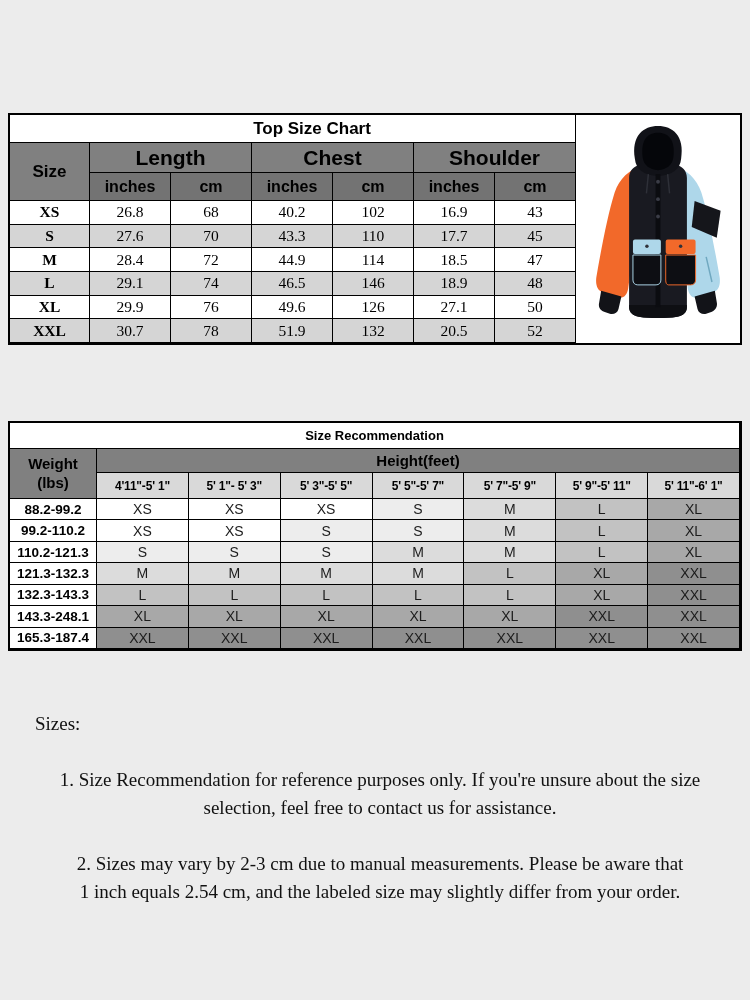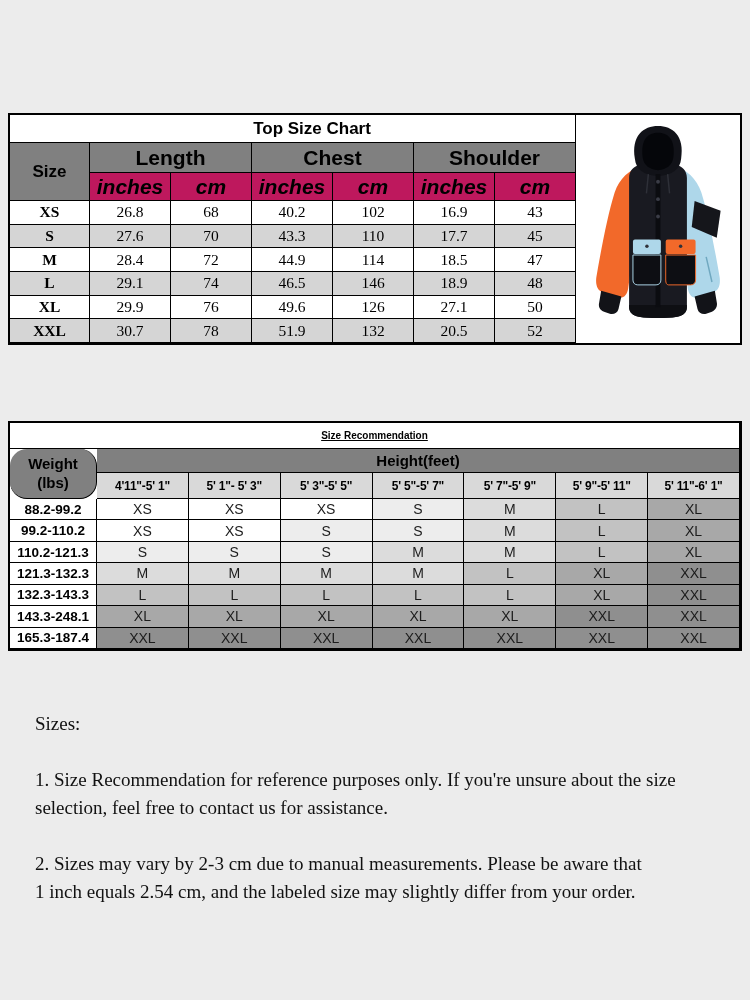--- a/index.html
+++ b/index.html
@@ -15,46 +15,46 @@
             display:grid; grid-template-columns:80px repeat(6,1fr) 164px;
             grid-template-rows:28px 30px 28px repeat(6,1fr);
             border:2px solid #000; background:#fff; box-sizing:border-box; }
   .t1-title { grid-column:1/8; grid-row:1; font-weight:bold; font-size:17px;padding-left:39px; }
   .jacket-cell { grid-column:8; grid-row:1/10; border-right:none; border-bottom:none; background:#fff; }
   .t1-hdr { background:#808080; font-weight:bold; font-size:21px; }
   .size-hdr { grid-column:1; grid-row:2/4; font-size:17px; }
   .grp-length { grid-column:2/4; grid-row:2; }
   .grp-chest { grid-column:4/6; grid-row:2;text-align:right; }
   .grp-shoulder { grid-column:6/8; grid-row:2; }
-  .t1-unit { background:#be185d; font-weight:bold; font-size:21px;font-style:italic; }
+  .t1-unit { background:#737373; font-weight:bold; font-size:16px; }
   .t1-row { display:contents; }
   .t1c { font-family:"Liberation Serif", serif; font-size:15.5px; }
   .t1-size { font-weight:bold; }
   .t1-row[data-index="1"] > .t1c, .t1-row[data-index="3"] > .t1c, .t1-row[data-index="5"] > .t1c { background:#d5d5d5; }
 
   
   .table2 { position:absolute; left:8px; top:421px; width:734px; height:230px;
             display:grid; grid-template-columns:87px repeat(7,1fr);
             grid-template-rows:26px 24px 26px repeat(7,1fr);
             border:2px solid #000; background:#fff; box-sizing:border-box; }
-  .t2-title { grid-column:1/9; grid-row:1; font-weight:bold; font-size:10px;text-decoration:underline; }
+  .t2-title { grid-column:1/9; grid-row:1; font-weight:bold; font-size:13px; }
   .weight-hdr { grid-column:1; grid-row:2/4; background:#808080; font-weight:bold; font-size:15px;
-                flex-direction:column; line-height:1.25;border-radius:17px; }
+                flex-direction:column; line-height:1.25; }
   .height-hdr { grid-column:2/9; grid-row:2; background:#808080; font-weight:bold; font-size:15px; }
   .range-hdr { background:#d9d9d9; font-weight:bold; font-size:12px; letter-spacing:-0.2px; }
   .t2-row { display:contents; }
   .weight-cell { font-weight:bold; font-size:13.5px; background:#fff; }
   .rec-size-cell { font-size:14px; color:#1c1c1c; }
 
   
   .notes { position:absolute; left:35px; top:710px; width:690px;
            font-family:"Liberation Serif", serif; font-size:19px; line-height:28px; color:#111; }
   .note-heading { margin:0 0 28px 0; }
   .note-para { margin:0 0 28px 0; }
-  .note-para .line { display:block; }
+  .note-para .line { display:block;text-align:center; }
 </style>
 </head>
 <body>
 
 <div class="canvas">
 
   <section class="table1">
     <div class="cell t1-title">Top Size Chart</div>
 
     <div class="cell jacket-cell">

